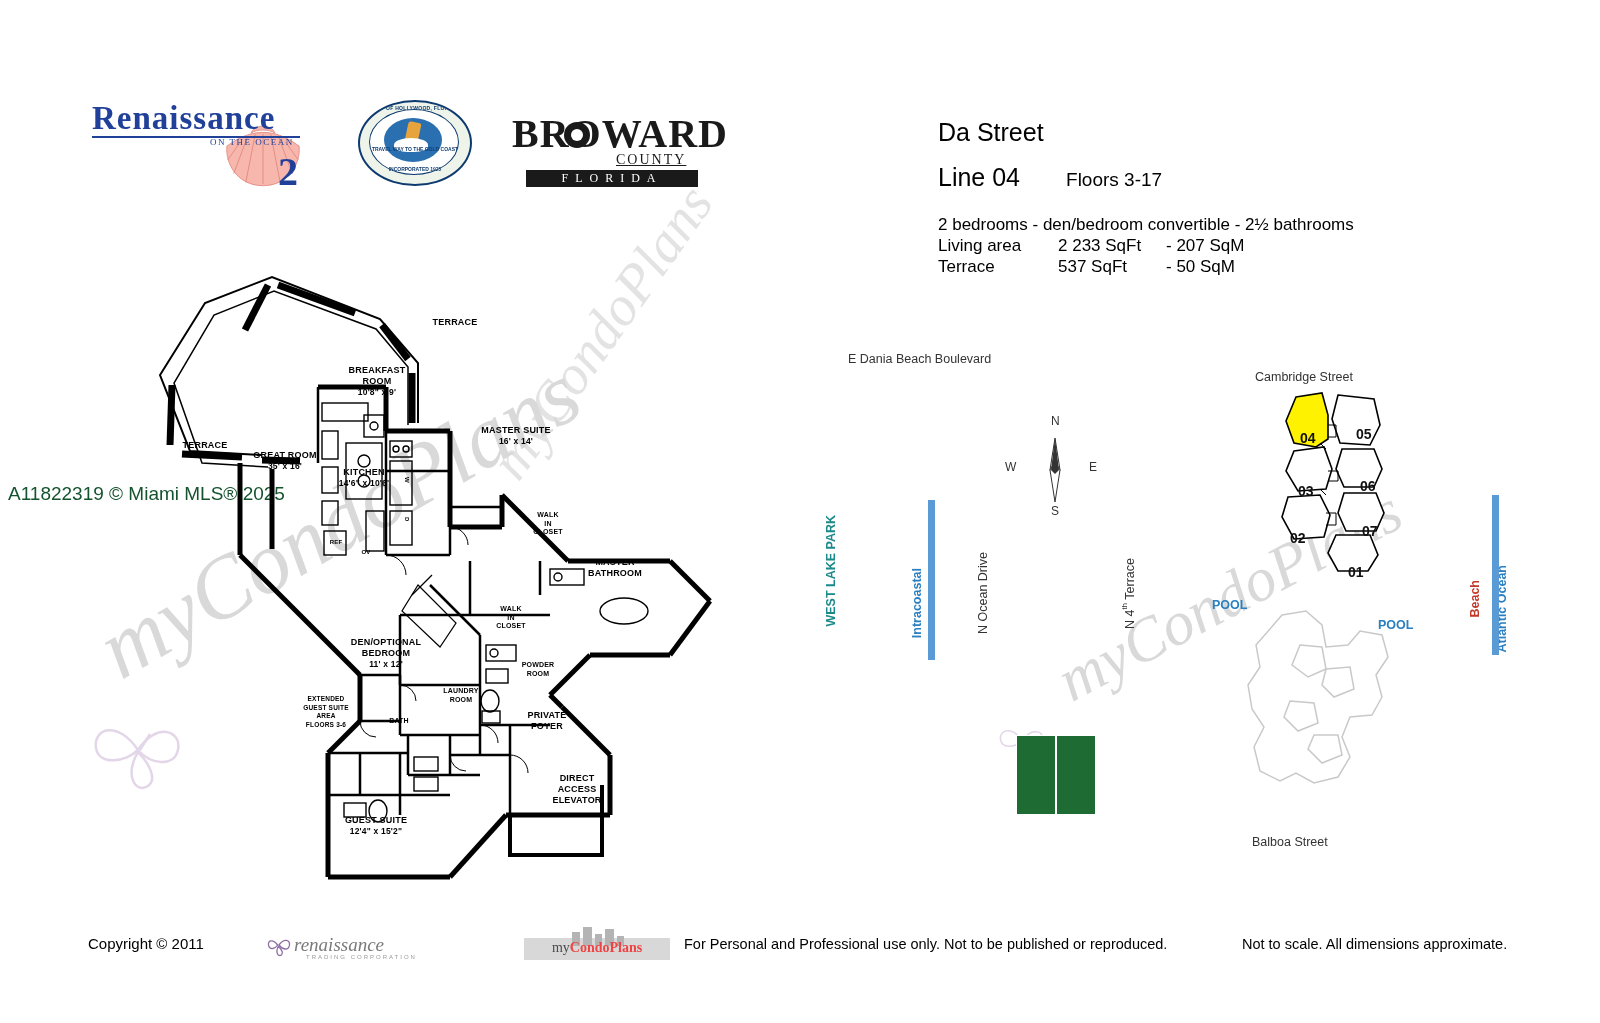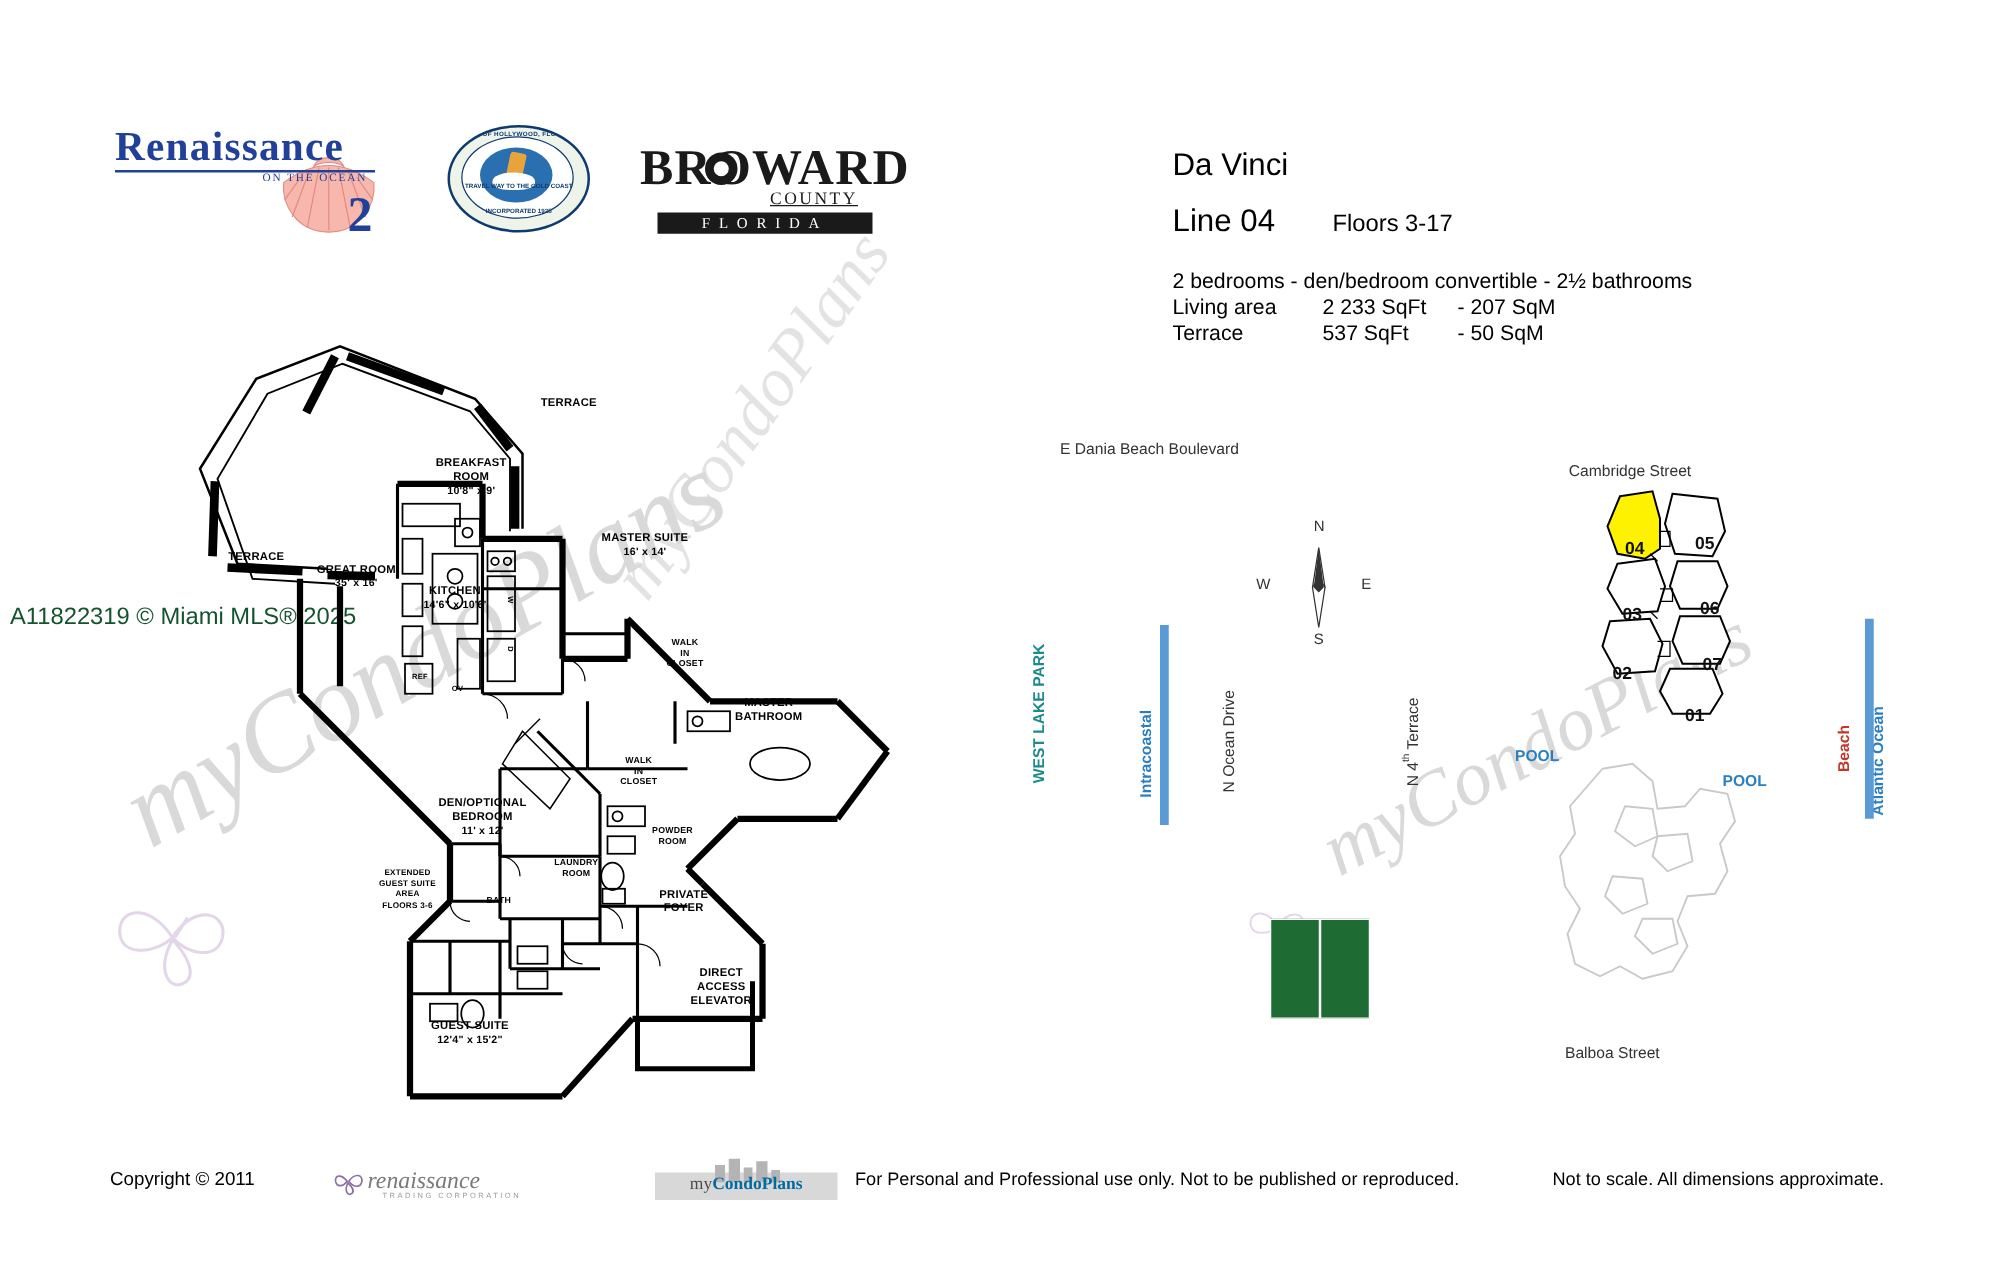--- a/index.html
+++ b/index.html
@@ -205,21 +205,21 @@
   .mcp-foot { left: 524px; top: 930px; width: 146px; height: 32px; }
   .mcp-foot-bg {
     position: absolute; left: 0; top: 8px; width: 146px; height: 22px;
     background: #d8d8d8;
   }
   .mcp-foot-text {
     position: absolute; left: 0; top: 10px; width: 146px;
     text-align: center; font-size: 14px; color: #4a4a4a;
     font-family: "Liberation Serif", serif;
   }
-  .mcp-foot-text b { color: #0369a1; }
+  .mcp-foot-text b { color: #ef4444; }
   .footer-note { left: 684px; top: 936px; font-size: 14.5px; }
   .footer-scale { left: 1242px; top: 936px; font-size: 14.5px; }
 </style>
 </head>
 <body>
 
 <div id="page">
 
   <div class="abs ren-logo">
     <svg class="shell" viewBox="0 0 100 100">
@@ -258,21 +258,21 @@
   </div>
 
   <div class="abs broward">
     <div class="bro-word">BROWARD</div>
     <div class="bro-circle"></div>
     <div class="bro-county">COUNTY</div>
     <div class="bro-fl">FLORIDA</div>
   </div>
 
   <div class="abs title-block">
-    <div class="t-name">Da Vinci</div>
+    <div class="t-name">Da Street</div>
     <div class="t-line-row">
       <div class="t-line">Line 04</div>
       <div class="t-floors">Floors  3-17</div>
     </div>
     <div class="t-spec">
       <div>2 bedrooms  -  den/bedroom convertible  -  2½ bathrooms</div>
       <div class="row">
         <span class="lbl">Living area</span>
         <span class="v1">2 233 SqFt</span>
         <span>- 207 SqM</span>

